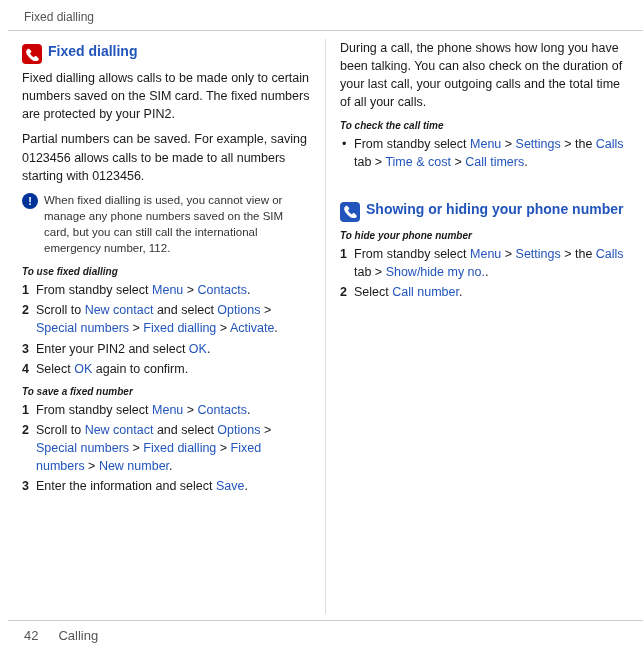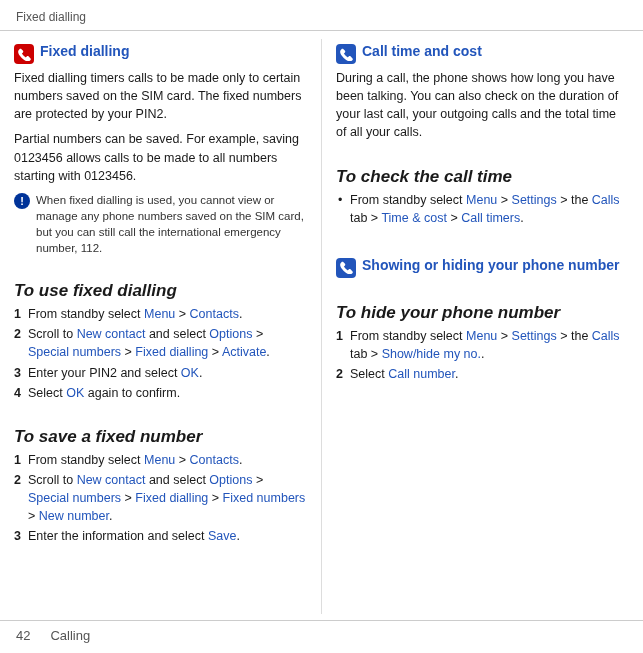--- a/index.html
+++ b/index.html
@@ -8,21 +8,21 @@
       height: 653px;
       font-family: Arial, Helvetica, sans-serif;
       font-size: 13px;
       color: #1a1a1a;
       background: #fff;
       overflow: hidden;
     }
     .page {
       width: 643px;
       height: 653px;
-      padding: 10px 0 10px 0;
+      padding: 10px 0 10px 8px;
       display: flex;
       flex-direction: column;
       border-radius: 6px;
     }
     .top-label {
       font-size: 12px;
       color: #555;
       padding: 0 16px 6px 16px;
       border-bottom: 1px solid #ccc;
       margin-bottom: 8px;
@@ -99,25 +99,25 @@
       color: white;
       font-size: 11px;
       font-weight: bold;
     }
     .warning-text {
       font-size: 11.5px;
       color: #333;
       line-height: 1.4;
     }
     .subheading {
-      font-size: 17px;
+      font-size: 10px;
       font-weight: bold;
       font-style: italic;
       color: #1a1a1a;
-      margin: 25px 0 4px 0;
+      margin: 8px 0 4px 0;
     }
     .numbered-list {
       list-style: none;
       padding: 0;
       margin: 0 0 8px 0;
     }
     .numbered-list li {
       font-size: 12.5px;
       color: #1a1a1a;
       line-height: 1.45;
@@ -186,21 +186,21 @@
 
       <div class="section-header">
         <div class="section-icon">
           <svg viewBox="0 0 16 16">
             <path d="M13.2 10.5c-.8-.8-1.7-.8-2.5 0l-1 1c-.1.1-.3.1-.4 0C7.7 10.2 6.2 8.7 4.9 7.1c-.1-.1-.1-.3 0-.4l1-1c.8-.8.8-1.7 0-2.5L4.3 1.6C3.5.8 2.6.8 1.8 1.6L1 2.4C-.3 3.7-.1 6.1 2 9.2c1.5 2.1 3.5 4.1 5.6 5.6 3.1 2.1 5.5 2.3 6.8 1l.8-.8c.8-.8.8-1.7 0-2.5l-2-2z"></path>
           </svg>
         </div>
         <span class="section-title">Fixed dialling</span>
       </div>
 
-      <p class="body-text">Fixed dialling timers calls to be made only to certain numbers saved on the SIM card. The fixed numbers are protected by your PIN2.</p>
+      <p class="body-text">Fixed dialling allows calls to be made only to certain numbers saved on the SIM card. The fixed numbers are protected by your PIN2.</p>
       <p class="body-text">Partial numbers can be saved. For example, saving 0123456 allows calls to be made to all numbers starting with 0123456.</p>
 
       <div class="warning-block">
         <div class="warning-icon">
           <span>!</span>
         </div>
         <p class="warning-text">When fixed dialling is used, you cannot view or manage any phone numbers saved on the SIM card, but you can still call the international emergency number, 112.</p>
       </div>
 
       <p class="subheading">To use fixed dialling</p>
@@ -236,28 +236,20 @@
         <li>
           <span class="num">3</span>
           Enter the information and select <a class="link-blue">Save</a>.
         </li>
       </ol>
 
     </div>
 
     <div class="right-col">
 
-      <div class="section-header">
-        <div class="section-icon blue-icon">
-          <svg viewBox="0 0 16 16">
-            <path d="M13.2 10.5c-.8-.8-1.7-.8-2.5 0l-1 1c-.1.1-.3.1-.4 0C7.7 10.2 6.2 8.7 4.9 7.1c-.1-.1-.1-.3 0-.4l1-1c.8-.8.8-1.7 0-2.5L4.3 1.6C3.5.8 2.6.8 1.8 1.6L1 2.4C-.3 3.7-.1 6.1 2 9.2c1.5 2.1 3.5 4.1 5.6 5.6 3.1 2.1 5.5 2.3 6.8 1l.8-.8c.8-.8.8-1.7 0-2.5l-2-2z" fill="white"></path>
-          </svg>
-        </div>
-        <span class="section-title">Call time and cost</span>
-      </div>
 
       <p class="body-text">During a call, the phone shows how long you have been talking. You can also check on the duration of your last call, your outgoing calls and the total time of all your calls.</p>
 
       <p class="subheading">To check the call time</p>
       <ul class="bullet-list">
         <li>
           From standby select <a class="link-blue">Menu</a> &gt; <a class="link-blue">Settings</a> &gt; the <a class="link-blue">Calls</a> tab &gt; <a class="link-blue">Time &amp; cost</a> &gt; <a class="link-blue">Call timers</a>.
         </li>
       </ul>
 

